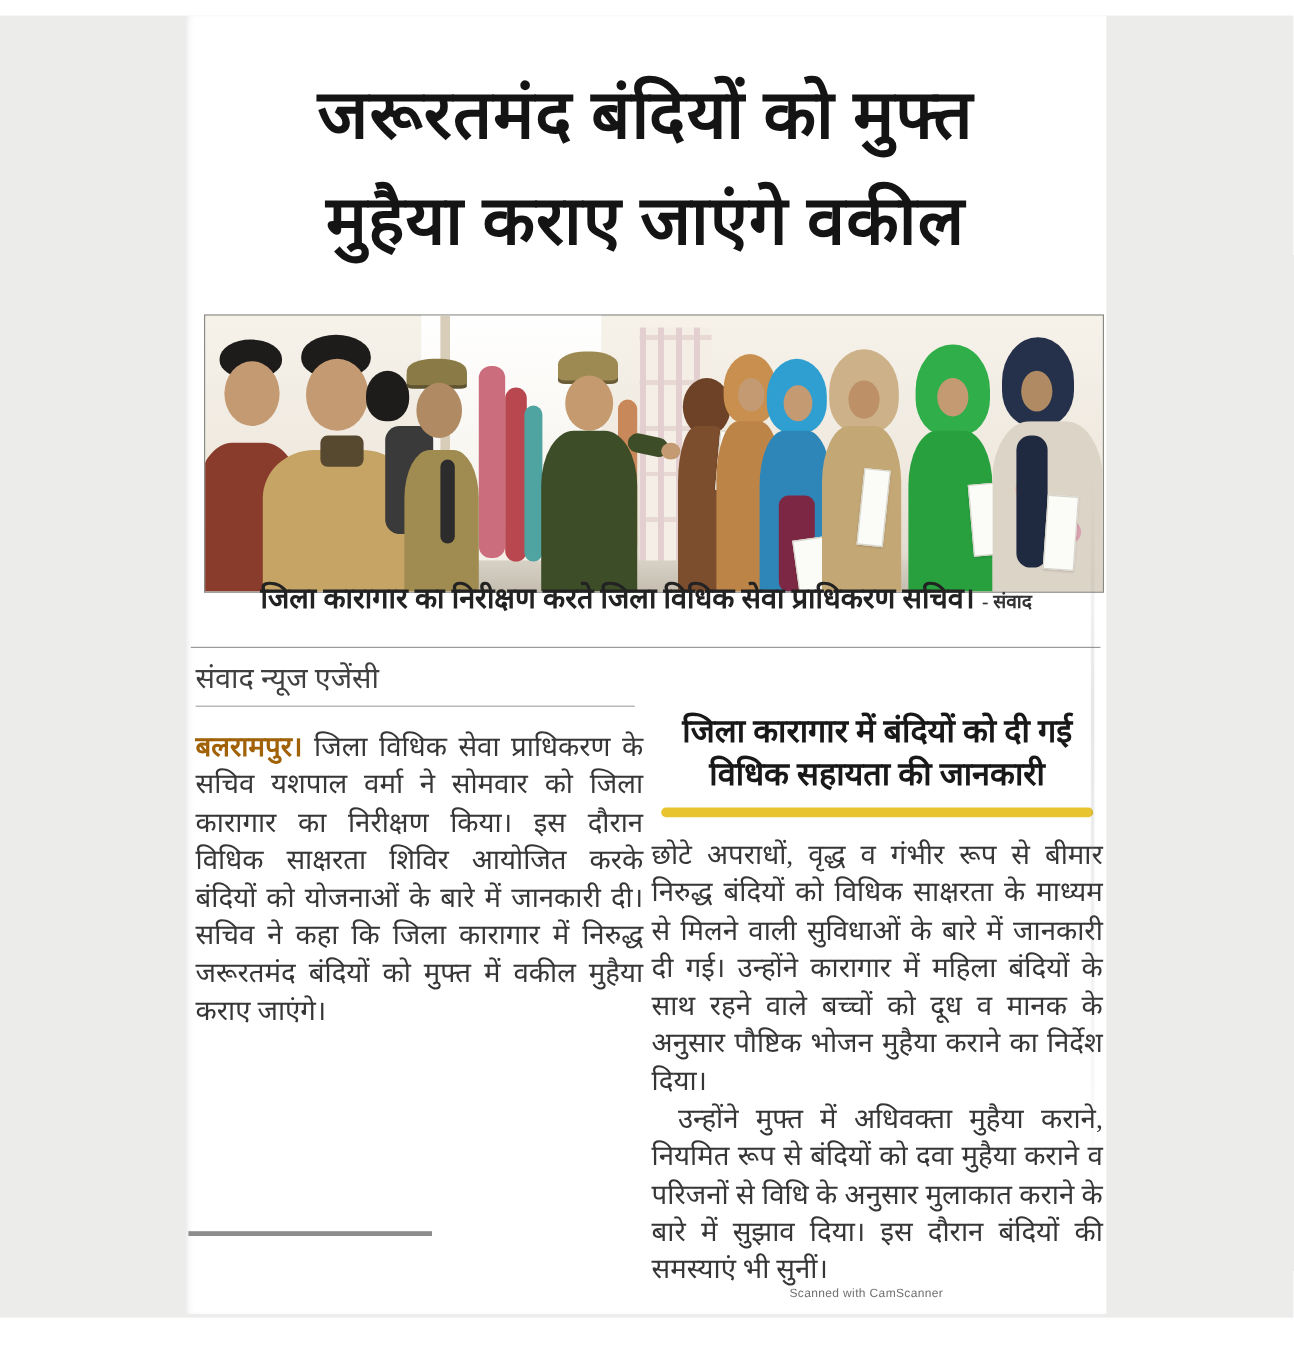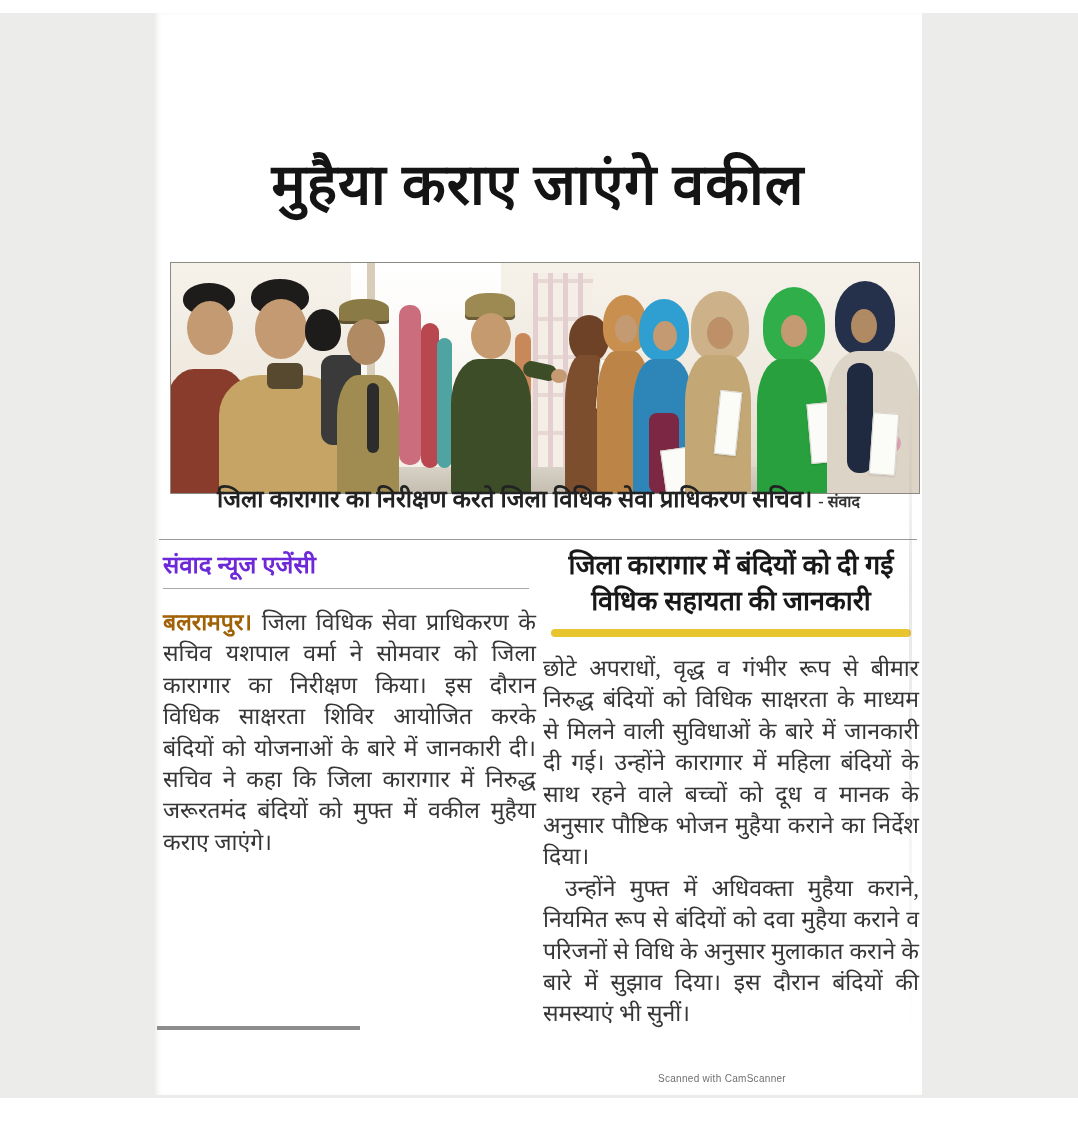--- a/index.html
+++ b/index.html
@@ -56,22 +56,22 @@
     text-align:center;font-weight:700;font-size:24px;color:#222;
   }
   .caption .credit{font-size:16px;font-weight:700;color:#333;}
   .rule-full{
     position:absolute;left:4px;top:526px;width:758px;height:0;
     border-top:1px solid #9a9a9a;
   }
   
   .col{position:absolute;top:534px;color:#313131;}
   .col-left{left:8px;width:373px;}
-  .col-right{left:388px;width:376px;}
-  .byline{font-size:24px;font-weight:700;color:#6d28d9;padding-bottom:8px;}
+  .col-right{left:388px;width:376px;margin-top:44px;}
+  .byline{font-size:24px;font-weight:400;color:#404040;padding-bottom:8px;}
   .byline-rule{border-top:1px solid #a8a8a8;margin-bottom:18px;width:98%;}
   .col p{
     margin:0;font-size:23px;line-height:31.4px;
     text-align:justify;color:#363636;
   }
   .col p.indent{text-indent:22px;}
   .dateline{font-weight:700;color:#a16207;}
   .subhead{
     margin:0 0 10px 0;
     font-size:27px;line-height:36px;font-weight:800;
@@ -97,21 +97,21 @@
 </style>
 </head>
 <body>
 
 <div class="screen">
   <div class="gray-bg"></div>
 
   <div class="page">
 
     <h1 class="headline">
-      <br>
+      <span>जरूरतमंद बंदियों को मुफ्त</span><br>
       <span>मुहैया कराए जाएंगे वकील</span>
     </h1>
 
     <div class="photo">
       <div class="ph corridor"></div>
       <div class="ph doorframe"></div>
       <div class="ph gate"></div>
       <div class="ph floor"></div>
 
       <div class="ph" style="left:228px;top:42px;width:22px;height:160px;background:#cb6d7d;border-radius:10px;"></div>

